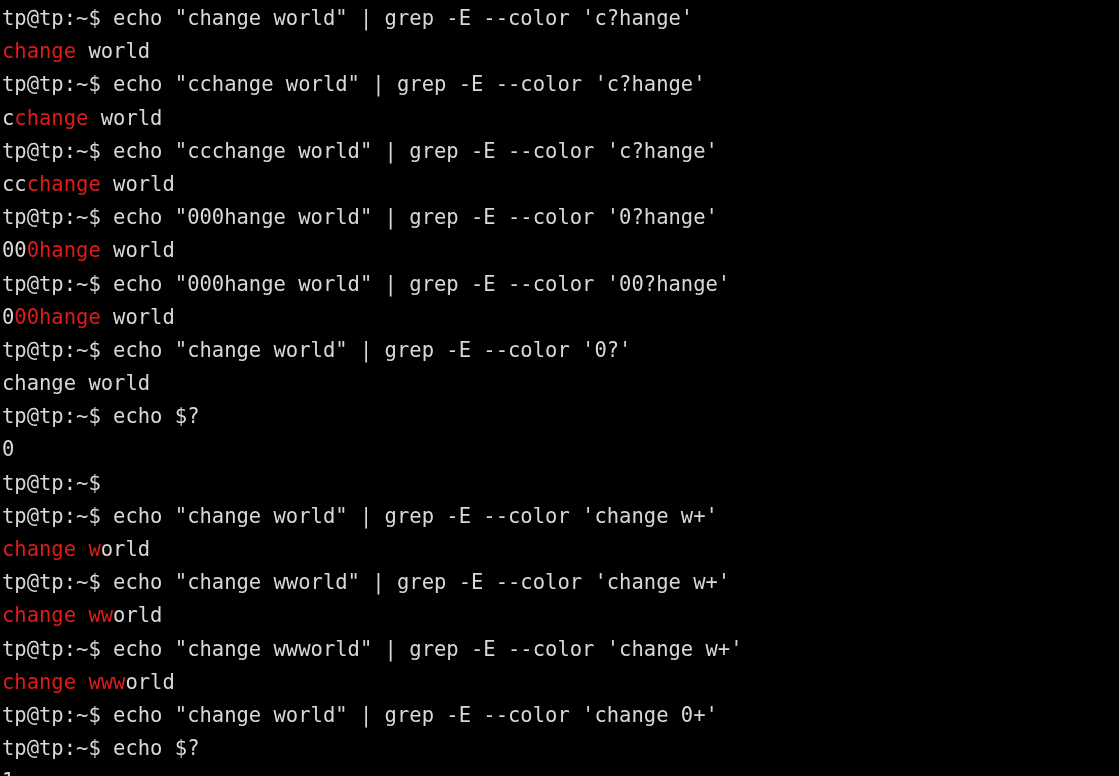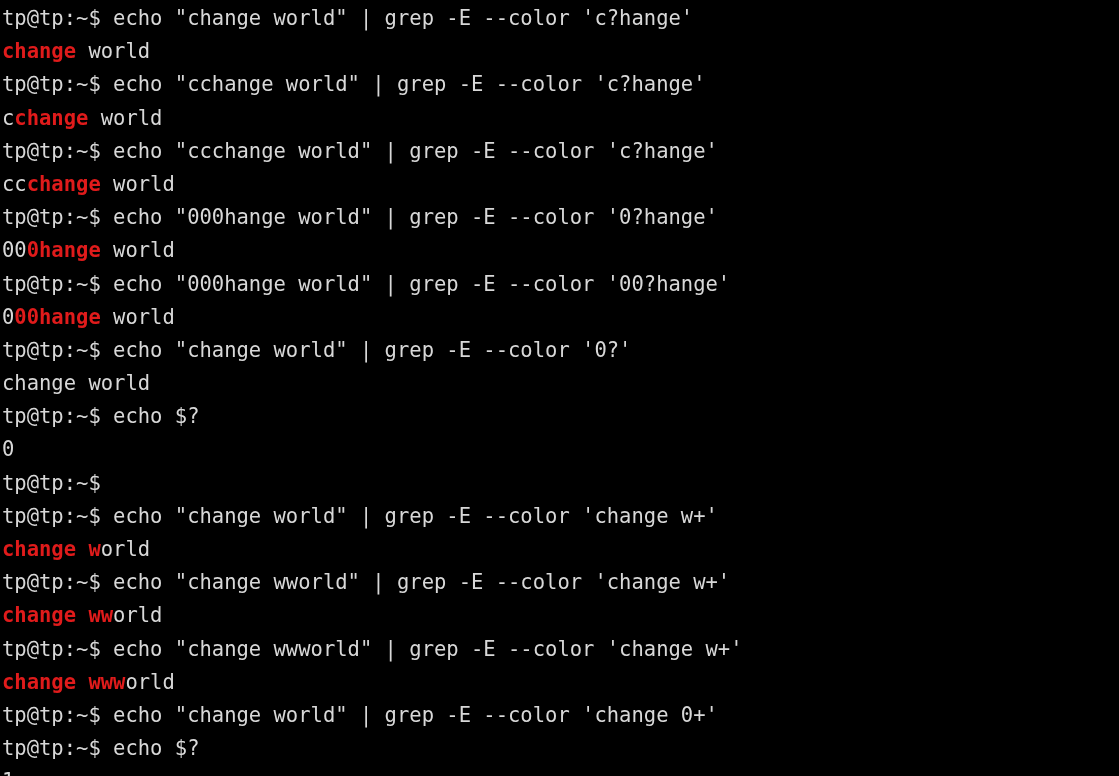--- a/index.html
+++ b/index.html
@@ -29,20 +29,20 @@
   }
   .line {
     height: 33.2px;
     white-space: pre;
     display: block;
   }
   .seg { white-space: pre; }
   .fg-default { color: #d8d8d8; }
   .fg-match {
     color: #e01b1b;
-    font-weight: bold;
+    font-weight: normal;
     text-align: right;
   }
 </style>
 </head>
 <body>
 
 <div id="terminal" style="background: rgb(0, 0, 0); color: rgb(216, 216, 216); font-size: 20.5px; line-height: 33.2px;"><div class="line"><span class="seg fg-default">tp@tp:~$ echo "change world" | grep -E --color 'c?hange'</span></div><div class="line"><span class="seg fg-match" style="color: rgb(224, 27, 27);">change</span><span class="seg fg-default"> world</span></div><div class="line"><span class="seg fg-default">tp@tp:~$ echo "cchange world" | grep -E --color 'c?hange'</span></div><div class="line"><span class="seg fg-default">c</span><span class="seg fg-match" style="color: rgb(224, 27, 27);">change</span><span class="seg fg-default"> world</span></div><div class="line"><span class="seg fg-default">tp@tp:~$ echo "ccchange world" | grep -E --color 'c?hange'</span></div><div class="line"><span class="seg fg-default">cc</span><span class="seg fg-match" style="color: rgb(224, 27, 27);">change</span><span class="seg fg-default"> world</span></div><div class="line"><span class="seg fg-default">tp@tp:~$ echo "000hange world" | grep -E --color '0?hange'</span></div><div class="line"><span class="seg fg-default">00</span><span class="seg fg-match" style="color: rgb(224, 27, 27);">0hange</span><span class="seg fg-default"> world</span></div><div class="line"><span class="seg fg-default">tp@tp:~$ echo "000hange world" | grep -E --color '00?hange'</span></div><div class="line"><span class="seg fg-default">0</span><span class="seg fg-match" style="color: rgb(224, 27, 27);">00hange</span><span class="seg fg-default"> world</span></div><div class="line"><span class="seg fg-default">tp@tp:~$ echo "change world" | grep -E --color '0?'</span></div><div class="line"><span class="seg fg-default">change world</span></div><div class="line"><span class="seg fg-default">tp@tp:~$ echo $?</span></div><div class="line"><span class="seg fg-default">0</span></div><div class="line"><span class="seg fg-default">tp@tp:~$</span></div><div class="line"><span class="seg fg-default">tp@tp:~$ echo "change world" | grep -E --color 'change w+'</span></div><div class="line"><span class="seg fg-match" style="color: rgb(224, 27, 27);">change w</span><span class="seg fg-default">orld</span></div><div class="line"><span class="seg fg-default">tp@tp:~$ echo "change wworld" | grep -E --color 'change w+'</span></div><div class="line"><span class="seg fg-match" style="color: rgb(224, 27, 27);">change ww</span><span class="seg fg-default">orld</span></div><div class="line"><span class="seg fg-default">tp@tp:~$ echo "change wwworld" | grep -E --color 'change w+'</span></div><div class="line"><span class="seg fg-match" style="color: rgb(224, 27, 27);">change www</span><span class="seg fg-default">orld</span></div><div class="line"><span class="seg fg-default">tp@tp:~$ echo "change world" | grep -E --color 'change 0+'</span></div><div class="line"><span class="seg fg-default">tp@tp:~$ echo $?</span></div><div class="line"><span class="seg fg-default">1</span></div></div>
 
 </body></html>

